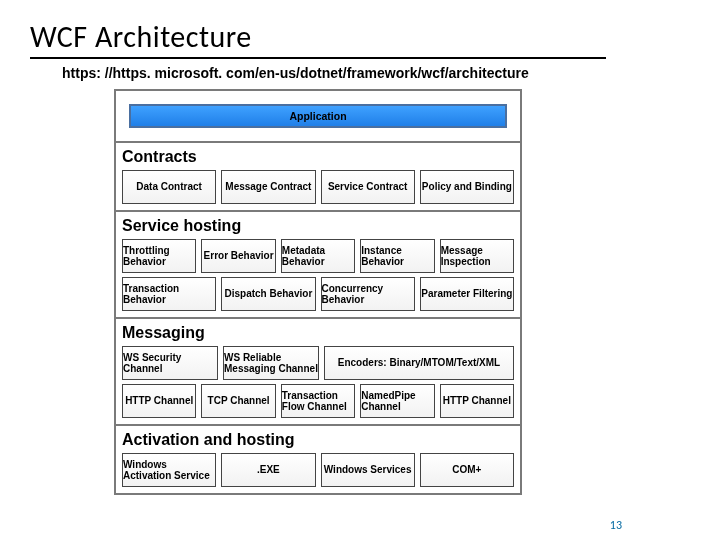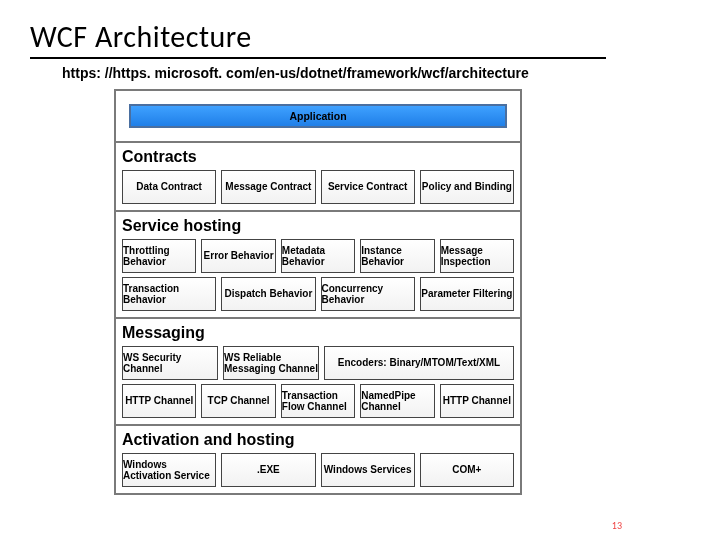--- a/index.html
+++ b/index.html
@@ -87,22 +87,22 @@
     align-items: center;
     justify-content: center;
     font-weight: bold;
   }
   .box.grow-2 { flex: 2; }
   .page-num {
     position: absolute;
     right: 14px;
     bottom: 8px;
     font-family: "Calibri", Arial, sans-serif;
-    font-size: 10px;
-    color: #ef4444;
+    font-size: 12px;
+    color: #0369a1;
   }
 </style>
 </head>
 <body>
 
 <div class="slide">
 
   <h1 class="title">WCF Architecture</h1>
   <div class="link">https: //https. microsoft. com/en-us/dotnet/framework/wcf/architecture</div>
 

